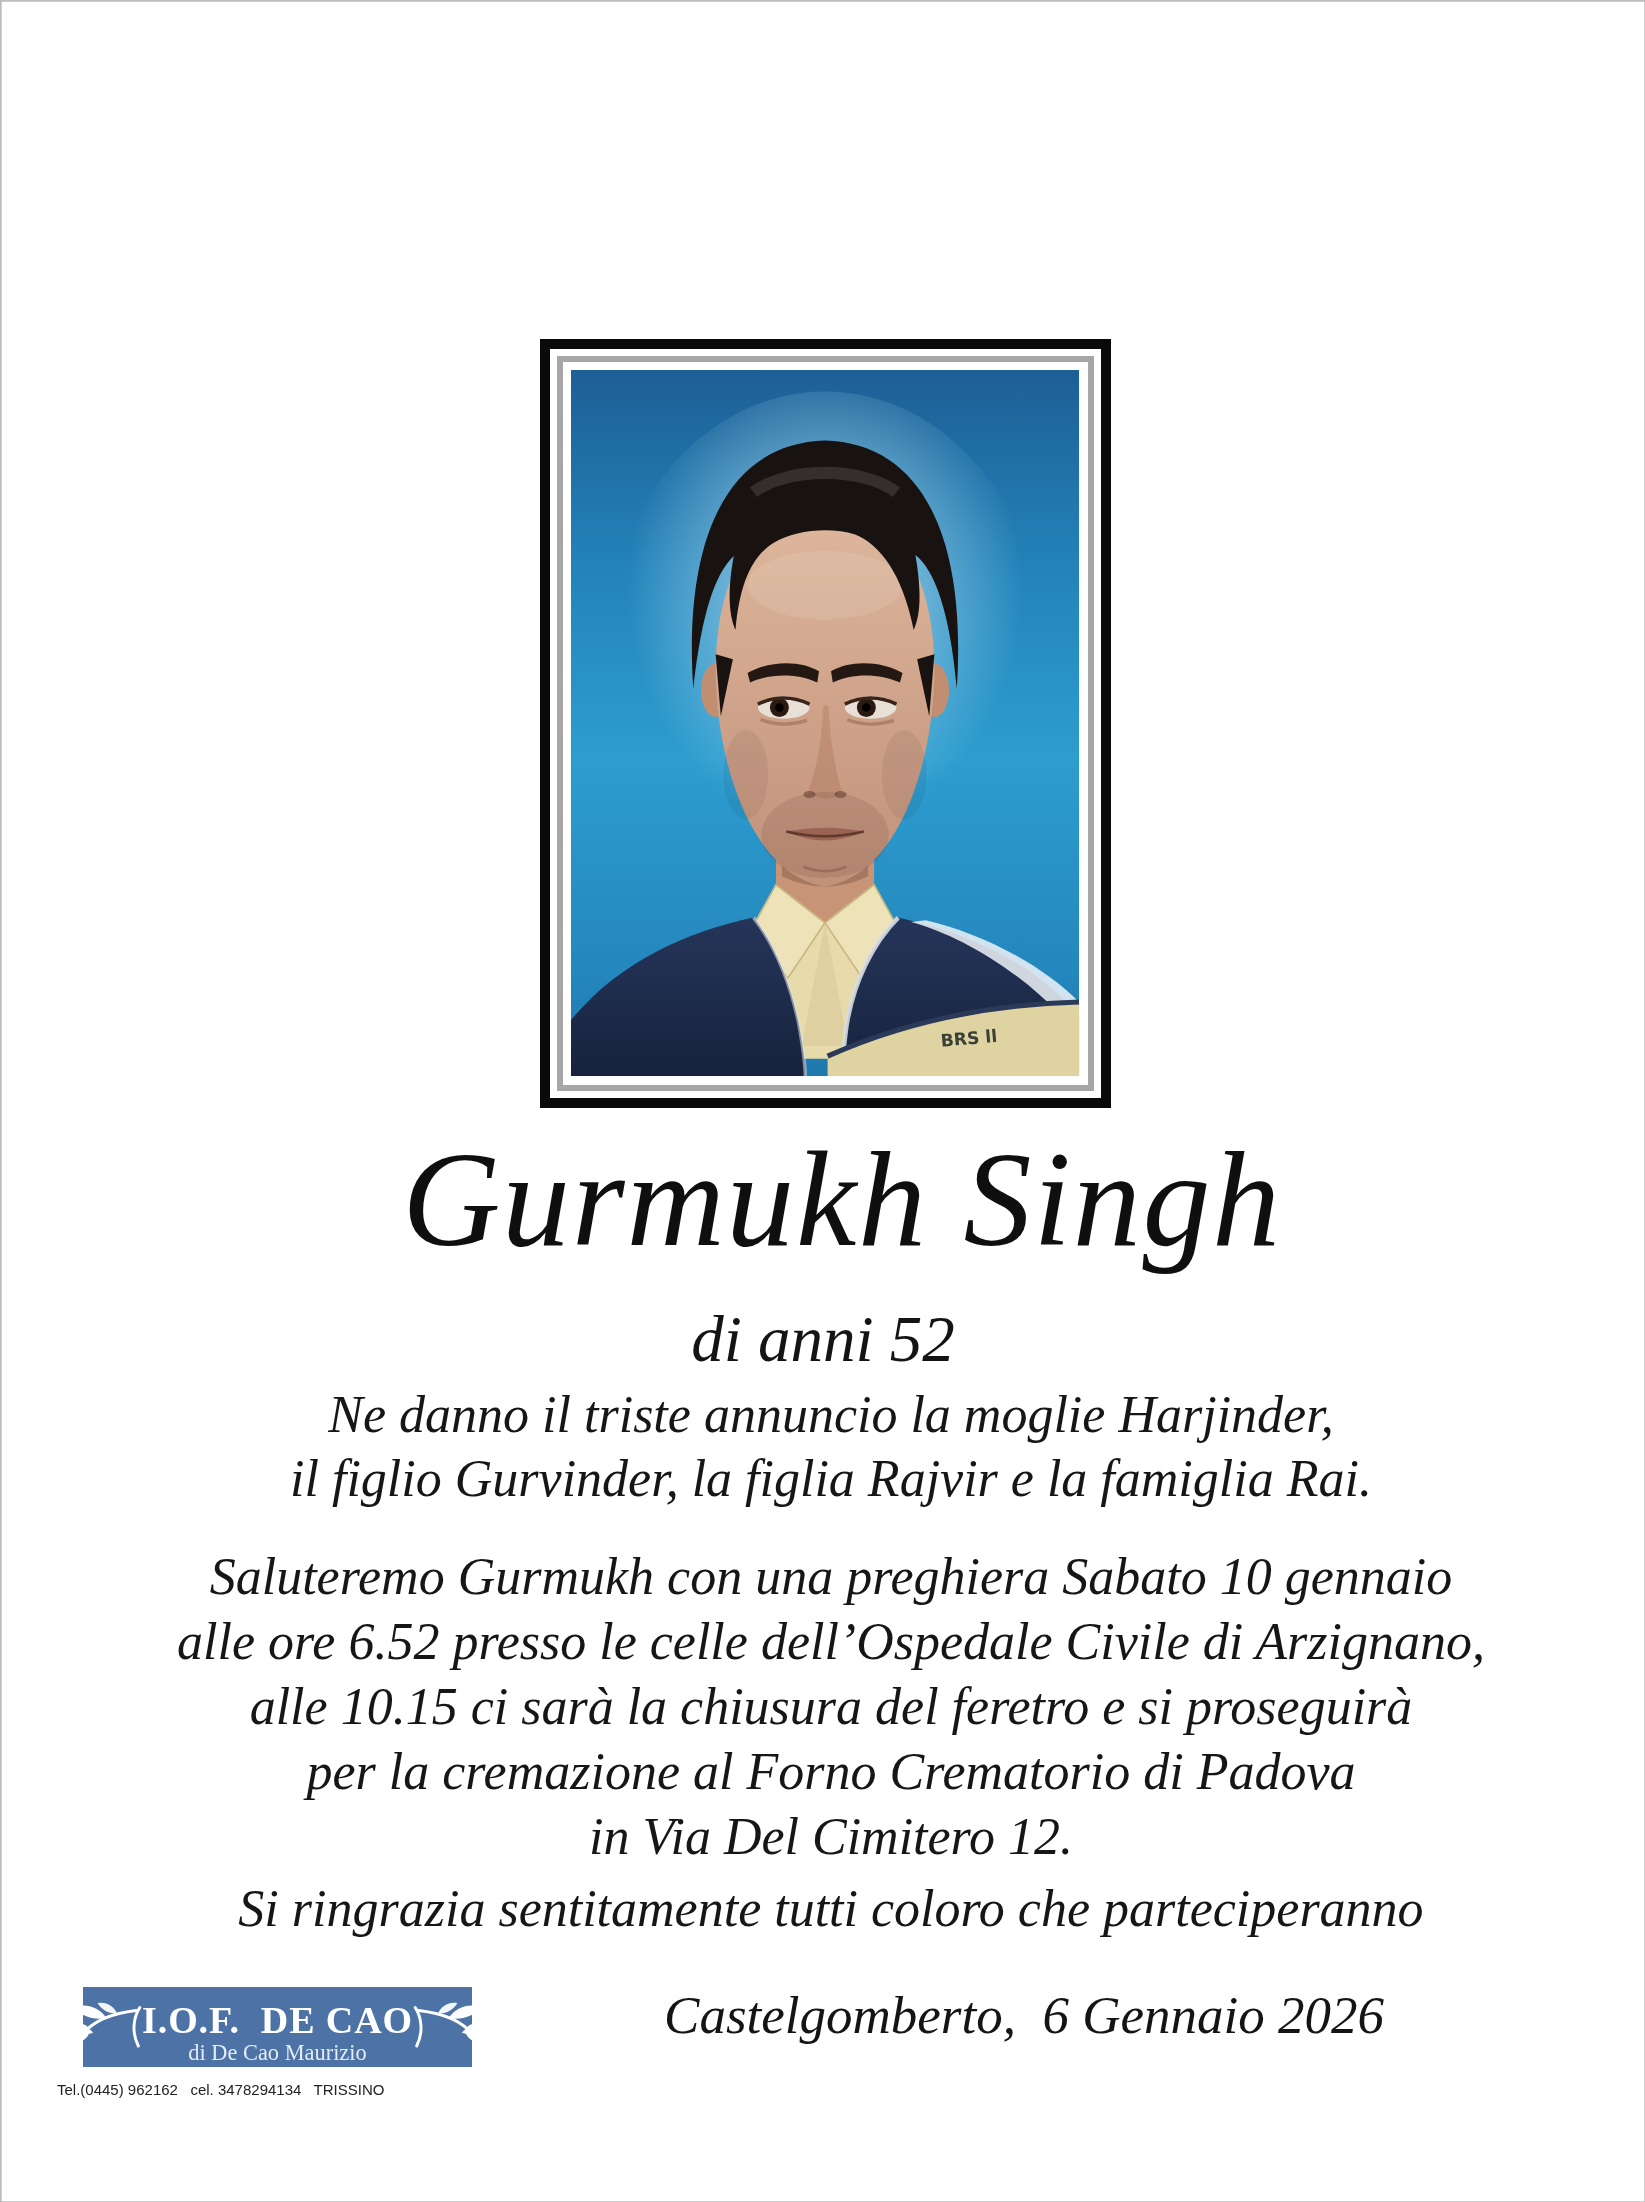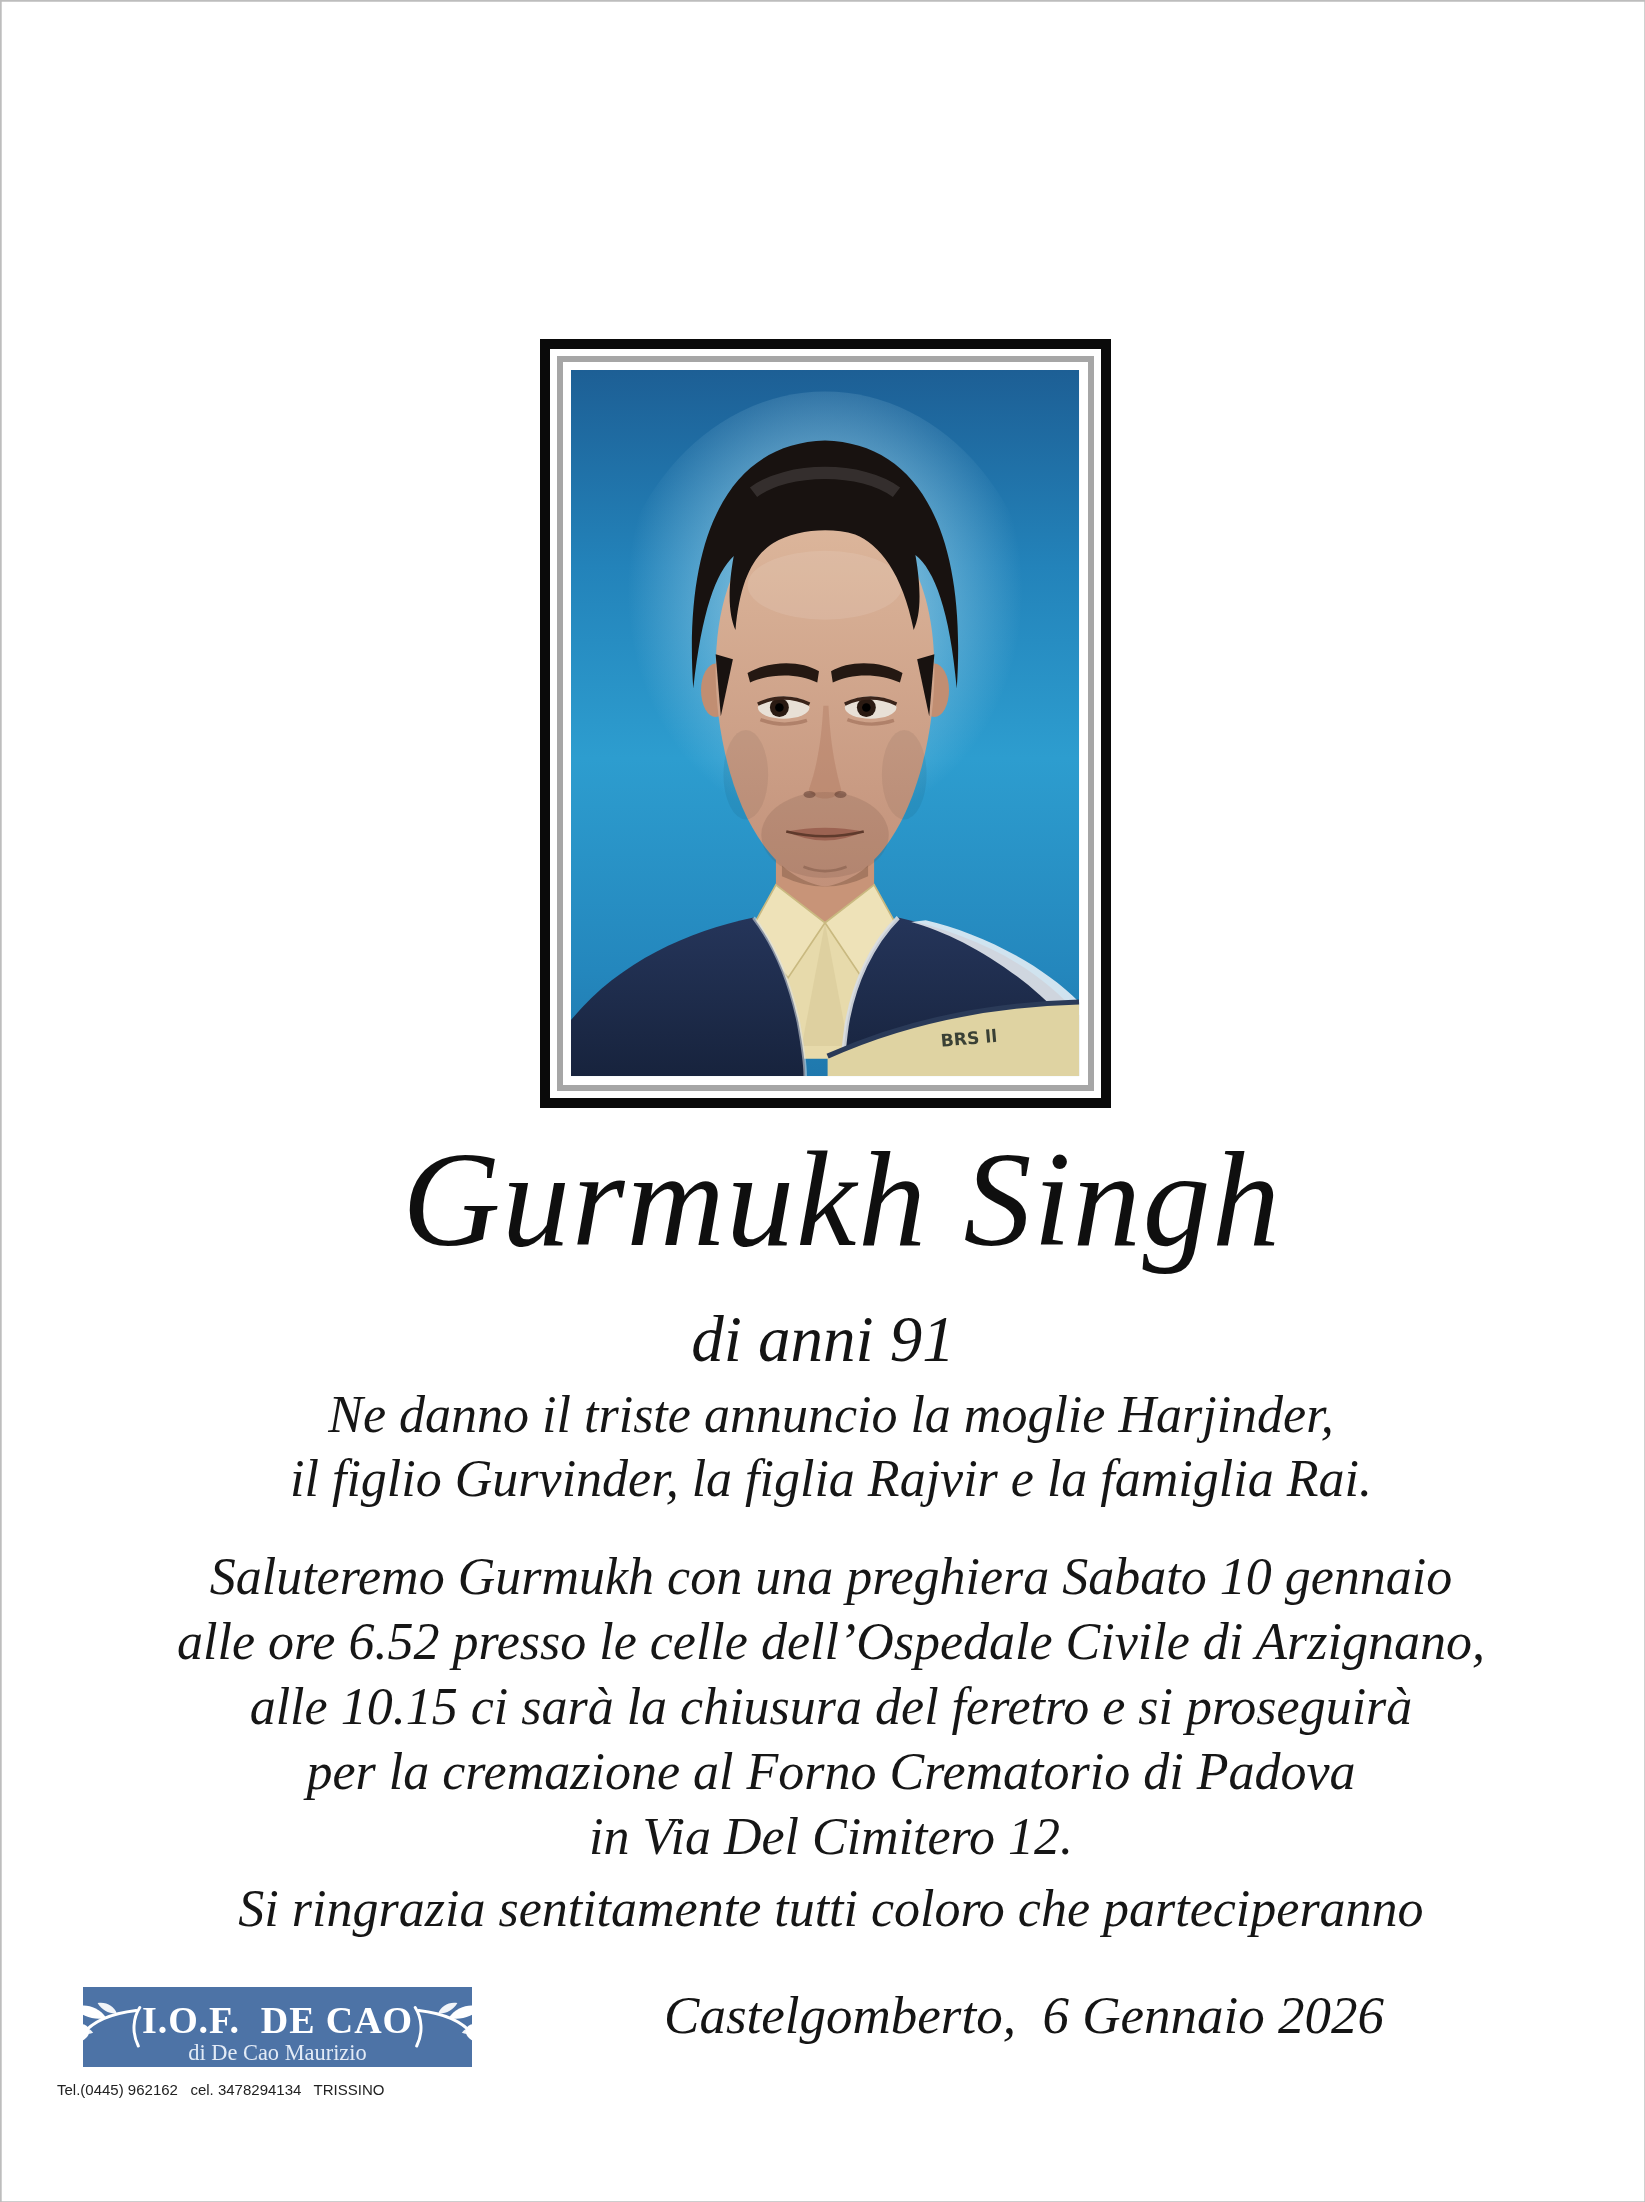--- a/index.html
+++ b/index.html
@@ -182,21 +182,21 @@
         <path d="M380,636 C350,666 328,712 320,762 C316,792 315,806 315,820" stroke="#d8dde2" stroke-width="5" fill="none" opacity="0.9"></path>
 
         <path d="M298,797 C380,760 480,737 590,734 L590,820 L298,820 Z" fill="#dfd3a2"></path>
         <path d="M298,797 C380,760 480,737 590,734" stroke="#2a3a58" stroke-width="6" fill="none"></path>
         <text x="430" y="786" font-size="20" font-family="DejaVu Sans, sans-serif" font-weight="bold" fill="#3a4035" transform="rotate(-5 430 786)">BRS ll</text>
       </svg>
     </div>
   </div>
 
   <h1 class="name">Gurmukh Singh</h1>
-  <div class="age">di anni 91</div>
+  <div class="age">di anni 52</div>
 
   <div class="bodyblock announcement">
     <div>Ne danno il triste annuncio la moglie Harjinder,</div>
     <div>il figlio Gurvinder, la figlia Rajvir e la famiglia Rai.</div>
   </div>
 
   <div class="bodyblock funeral">
     <div>Saluteremo Gurmukh con una preghiera Sabato 10 gennaio</div>
     <div>alle ore 6.52 presso le celle dell’Ospedale Civile di Arzignano,</div>
     <div>alle 10.15 ci sarà la chiusura del feretro e si proseguirà</div>

